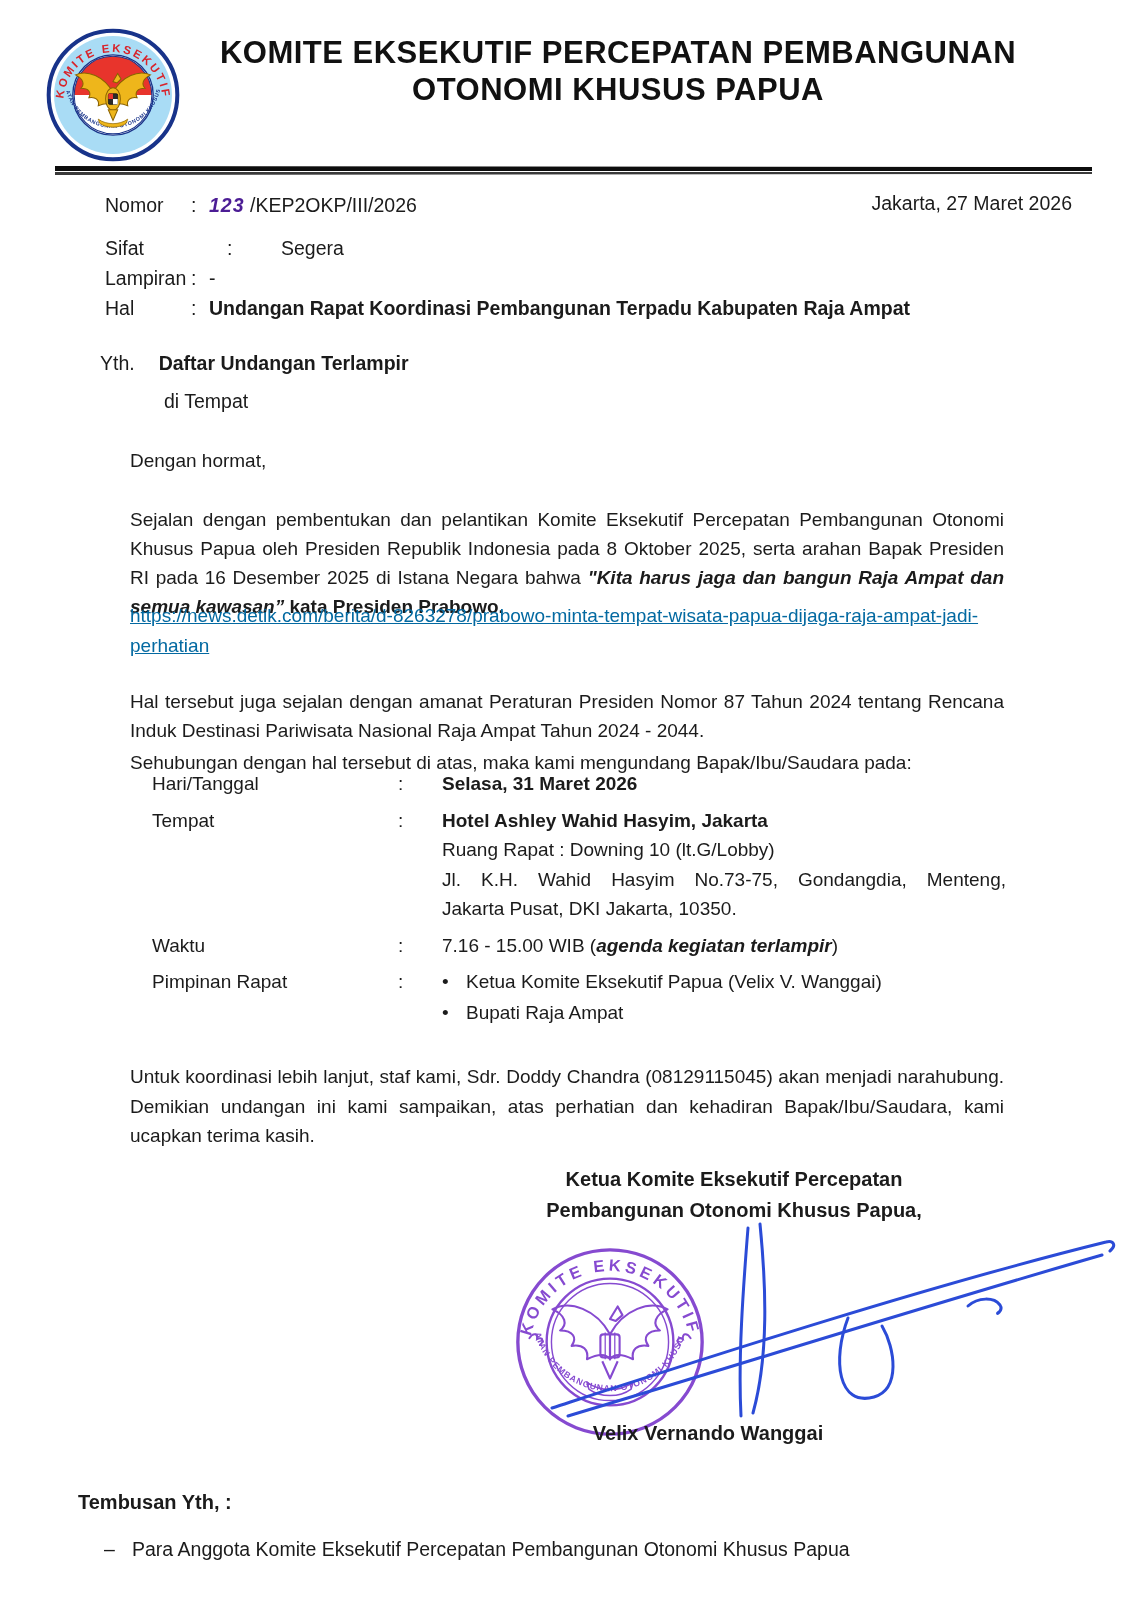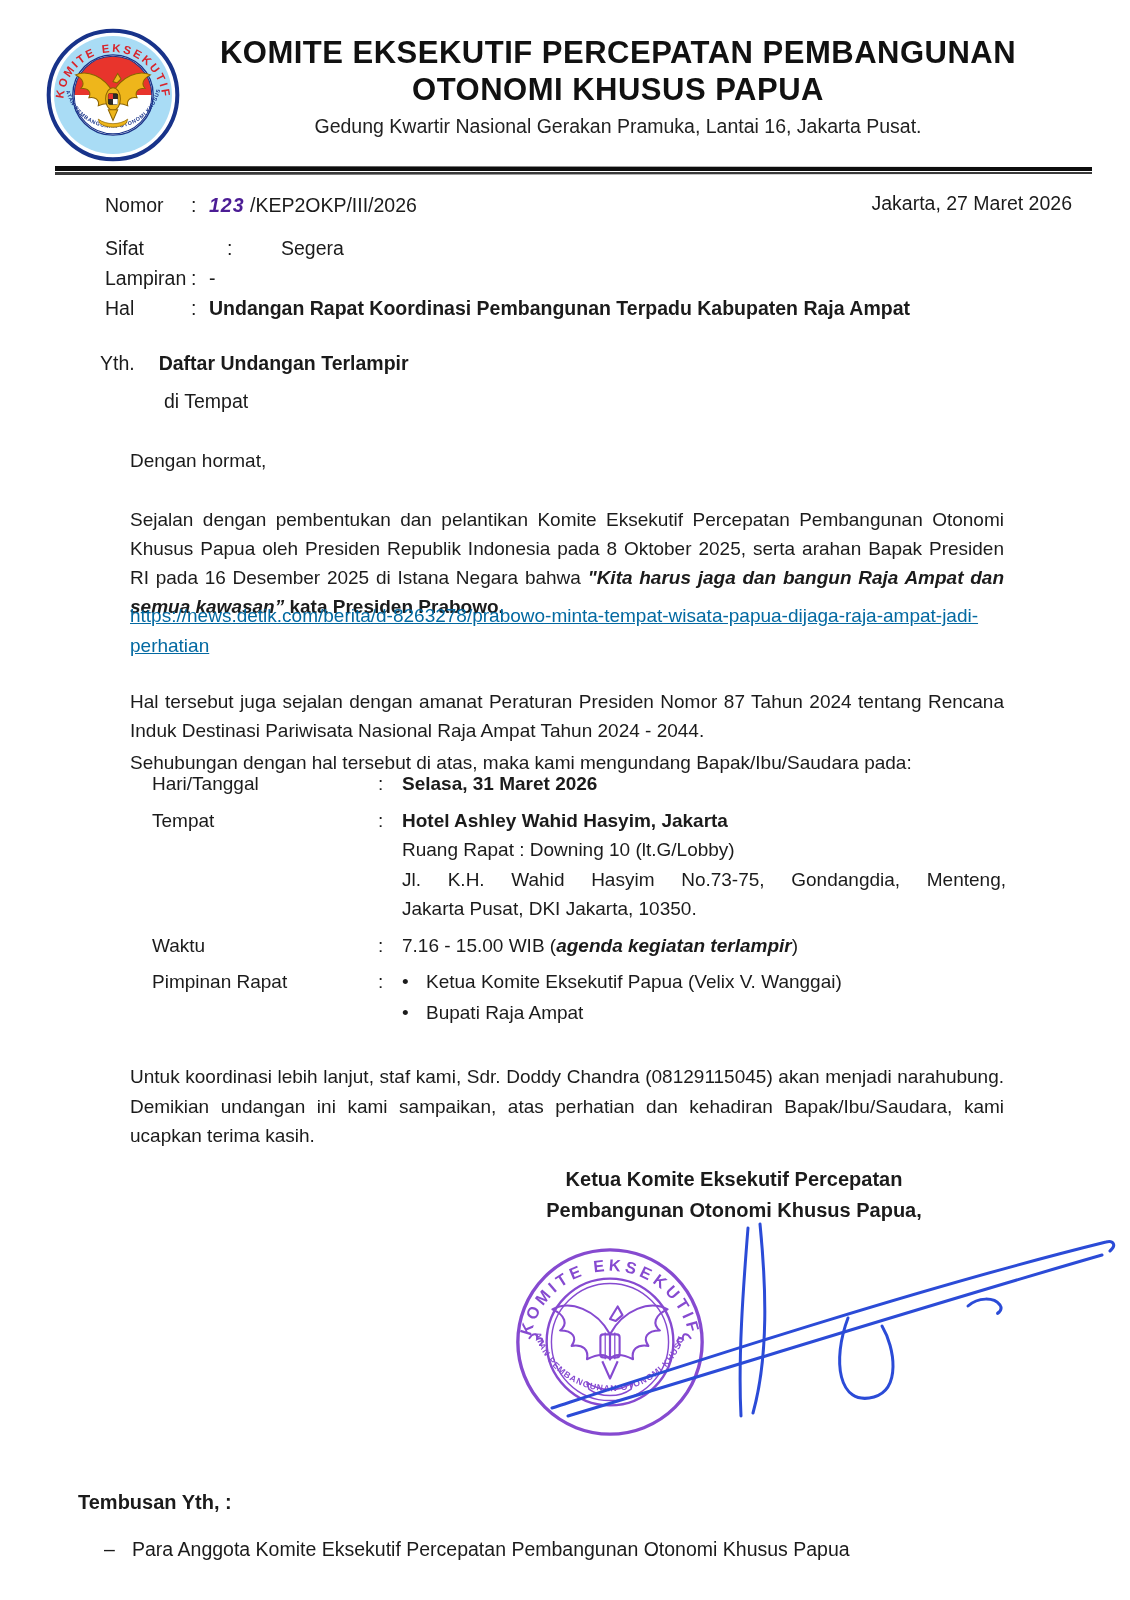--- a/index.html
+++ b/index.html
@@ -38,21 +38,21 @@
   .bi{font-weight:bold;font-style:italic;text-align:center;}
   .link{
     position:absolute;left:130px;top:601px;width:874px;
     font-size:19px;line-height:30px;color:#0369a1;text-decoration:underline;
     overflow-wrap:anywhere;
   }
   .p2{position:absolute;left:130px;top:668px;width:874px;font-size:19px;line-height:29px;text-align:justify;}
   .p3{position:absolute;left:130px;top:733px;width:880px;font-size:19px;}
   
   .details{position:absolute;left:152px;top:769px;width:854px;font-size:19px;}
-  .drow{display:grid;grid-template-columns:226px 24px 1fr;line-height:29.5px;margin-bottom:7px;}
+  .drow{display:grid;grid-template-columns:226px 24px 1fr;line-height:29.5px;margin-bottom:7px;gap:20px;}
   .addr-just{text-align:justify;text-align-last:justify;}
   .blist{display:flex;flex-direction:column;gap:1px;}
   .bitem{display:flex;}
   .bullet{width:24px;flex:0 0 24px;}
   
   .closing{position:absolute;left:130px;top:1043px;width:874px;font-size:19px;line-height:29.5px;text-align:justify;}
   
   .sig-title{position:absolute;left:528px;top:1164px;width:412px;text-align:center;font-size:20px;font-weight:bold;line-height:31px;}
   .stamp{position:absolute;left:514px;top:1243px;width:192px;height:198px;opacity:.92;}
   .ink{position:absolute;left:450px;top:1210px;width:680px;height:260px;}
@@ -93,21 +93,20 @@
       <path d="M78,136 C90,145 110,145 122,136 l-2,6 C110,150 90,150 80,142 Z" stroke-width="1"></path>
     </g>
     <rect x="93" y="98" width="14" height="16" rx="2" fill="#2b2b2b" stroke="#111" stroke-width="1"></rect>
     <rect x="93" y="98" width="7" height="8" fill="#e8342c" stroke="none"></rect>
     <rect x="100" y="106" width="7" height="8" fill="#ffffff" stroke="none"></rect>
   </svg>
 
   <div class="lh-text">
     <div class="org-name">KOMITE EKSEKUTIF PERCEPATAN PEMBANGUNAN</div>
     <div class="org-name">OTONOMI KHUSUS PAPUA</div>
-    <div class="org-address">Gedung Kwartir Nasional Gerakan Pramuka, Lantai 16, Jakarta Pusat.</div>
   </div>
 
   <div class="rule"></div>
 
   <div class="meta">
     <div class="mrow">
       <span>Nomor</span>
       <span>:</span>
       <span><span class="num-blue">123</span> <span>/KEP2OKP/III/2026</span></span>
     </div>
@@ -225,20 +224,21 @@
     <g stroke="#2b4bd7" stroke-width="3" fill="none" stroke-linecap="round">
       <path d="M 102,198 C 250,150 470,78 656,32 c 7,-2 11,3 4,9"></path>
       <path d="M 118,206 C 272,160 482,94 652,45"></path>
       <path d="M 298,18 C 293,80 288,150 291,206"></path>
       <path d="M 310,14 C 316,75 319,145 303,203"></path>
       <path d="M 398,108 C 382,150 388,197 424,187 C 451,179 445,138 432,116"></path>
       <path d="M 518,96 c 10,-9 26,-9 32,-1 c 4,6 -6,11 -1,7"></path>
     </g>
   </svg>
 
+  <div class="sig-name">Velix Vernando Wanggai</div>
 
   <div class="temb-label">Tembusan Yth, :</div>
   <div class="temb-item">
     <span class="dash">–</span>
     <span>Para Anggota Komite Eksekutif Percepatan Pembangunan Otonomi Khusus Papua</span>
   </div>
 
 </div>
 
 </body></html>

